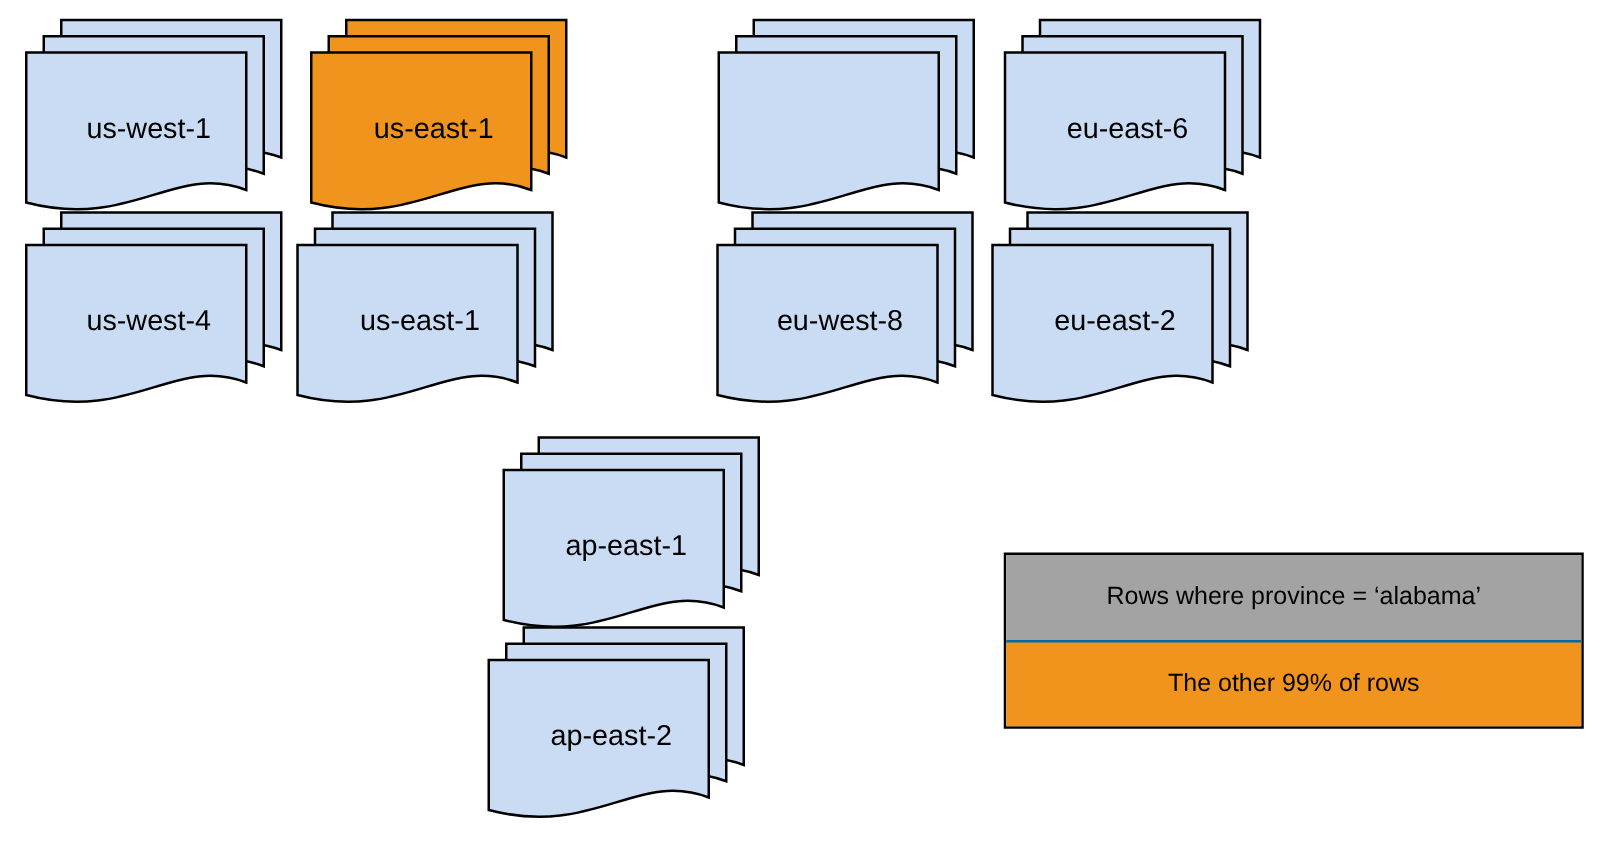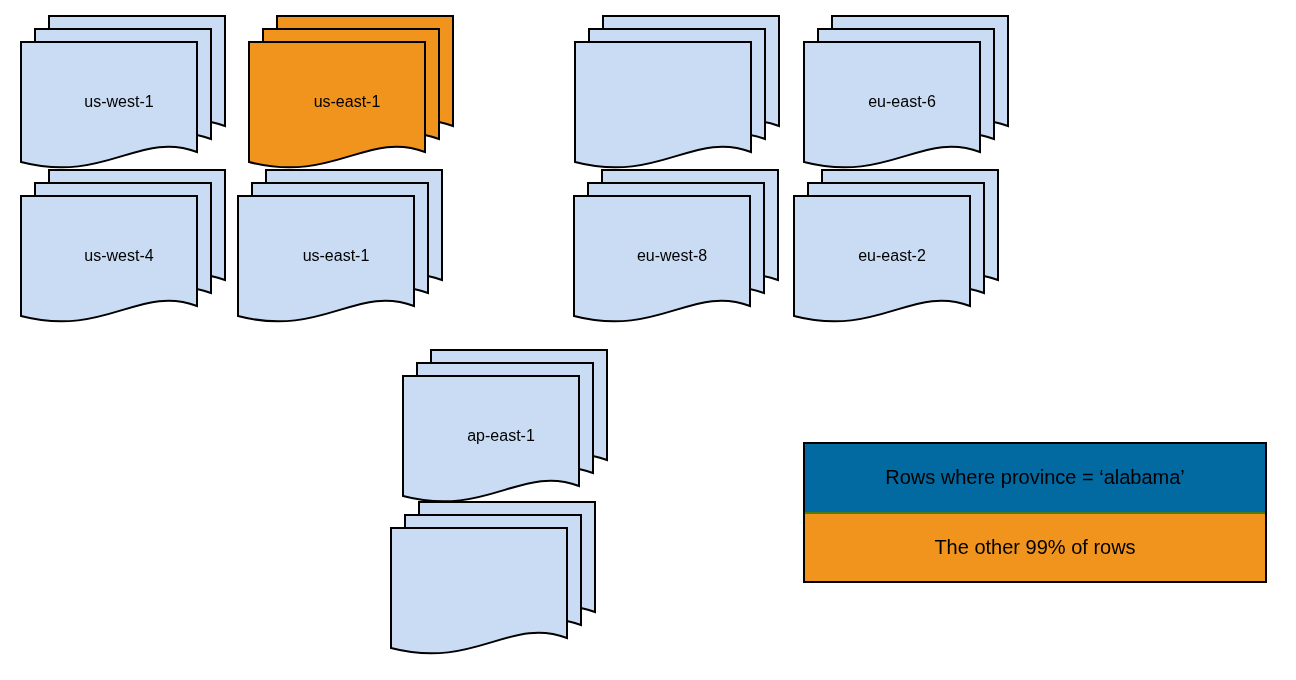--- a/index.html
+++ b/index.html
@@ -30,42 +30,42 @@
     position: absolute;
     left: 2px;
     top: 28px;
     width: 196px;
     height: 110px;
     display: flex;
     align-items: center;
     justify-content: center;
     padding-top: 10px;
     box-sizing: border-box;
-    font-size: 16px;
+    font-size: 23px;
     color: #000000;
     pointer-events: none;
     white-space: nowrap;
   }
   .legend {
     position: absolute;
     border: 2px solid #000000;
     box-sizing: border-box;
     display: flex;
     flex-direction: column;
   }
   .legend-row {
     flex: 1;
     display: flex;
     align-items: center;
     justify-content: center;
     font-size: 20px;
     color: #000000;
   }
   .legend-row + .legend-row {
-    border-top: 2px solid #4d7c0f;
+    border-top: 2px solid #0369a1;
   }
 </style>
 </head>
 <body>
 
 <div id="canvas">
 
   <div id="stacks">
       <div class="stack" style="left: 19px; top: 14px;">
         <svg width="208" height="162" viewBox="0 0 208 162">
@@ -137,25 +137,26 @@
           <path d="M0,0 H176 V110 C119,88 84,142 0,120 Z" transform="translate(2,28)" fill="#cadcf3" stroke="#000000" stroke-width="2"></path>
         </svg>
         <div class="stack-label">ap-east-1</div>
       </div>
       <div class="stack" style="left: 389px; top: 500px;">
         <svg width="208" height="162" viewBox="0 0 208 162">
           <path d="M0,0 H176 V110 C119,88 84,142 0,120 Z" transform="translate(30,2)" fill="#cadcf3" stroke="#000000" stroke-width="2"></path>
           <path d="M0,0 H176 V110 C119,88 84,142 0,120 Z" transform="translate(16,15)" fill="#cadcf3" stroke="#000000" stroke-width="2"></path>
           <path d="M0,0 H176 V110 C119,88 84,142 0,120 Z" transform="translate(2,28)" fill="#cadcf3" stroke="#000000" stroke-width="2"></path>
         </svg>
+        <div class="stack-label">ap-east-2</div>
       </div>
     </div>
 
   <div class="legend" style="left: 803px; top: 442px; width: 464px; height: 141px;">
-    <div class="legend-row" style="background: #0369a1;">
+    <div class="legend-row" style="background: #a3a3a3;">
       <span>Rows where province = ‘alabama’</span>
     </div>
     <div class="legend-row" style="background: rgb(240, 148, 30);">
       <span>The other 99% of rows</span>
     </div>
   </div>
 
 </div>
 
 </body></html>

